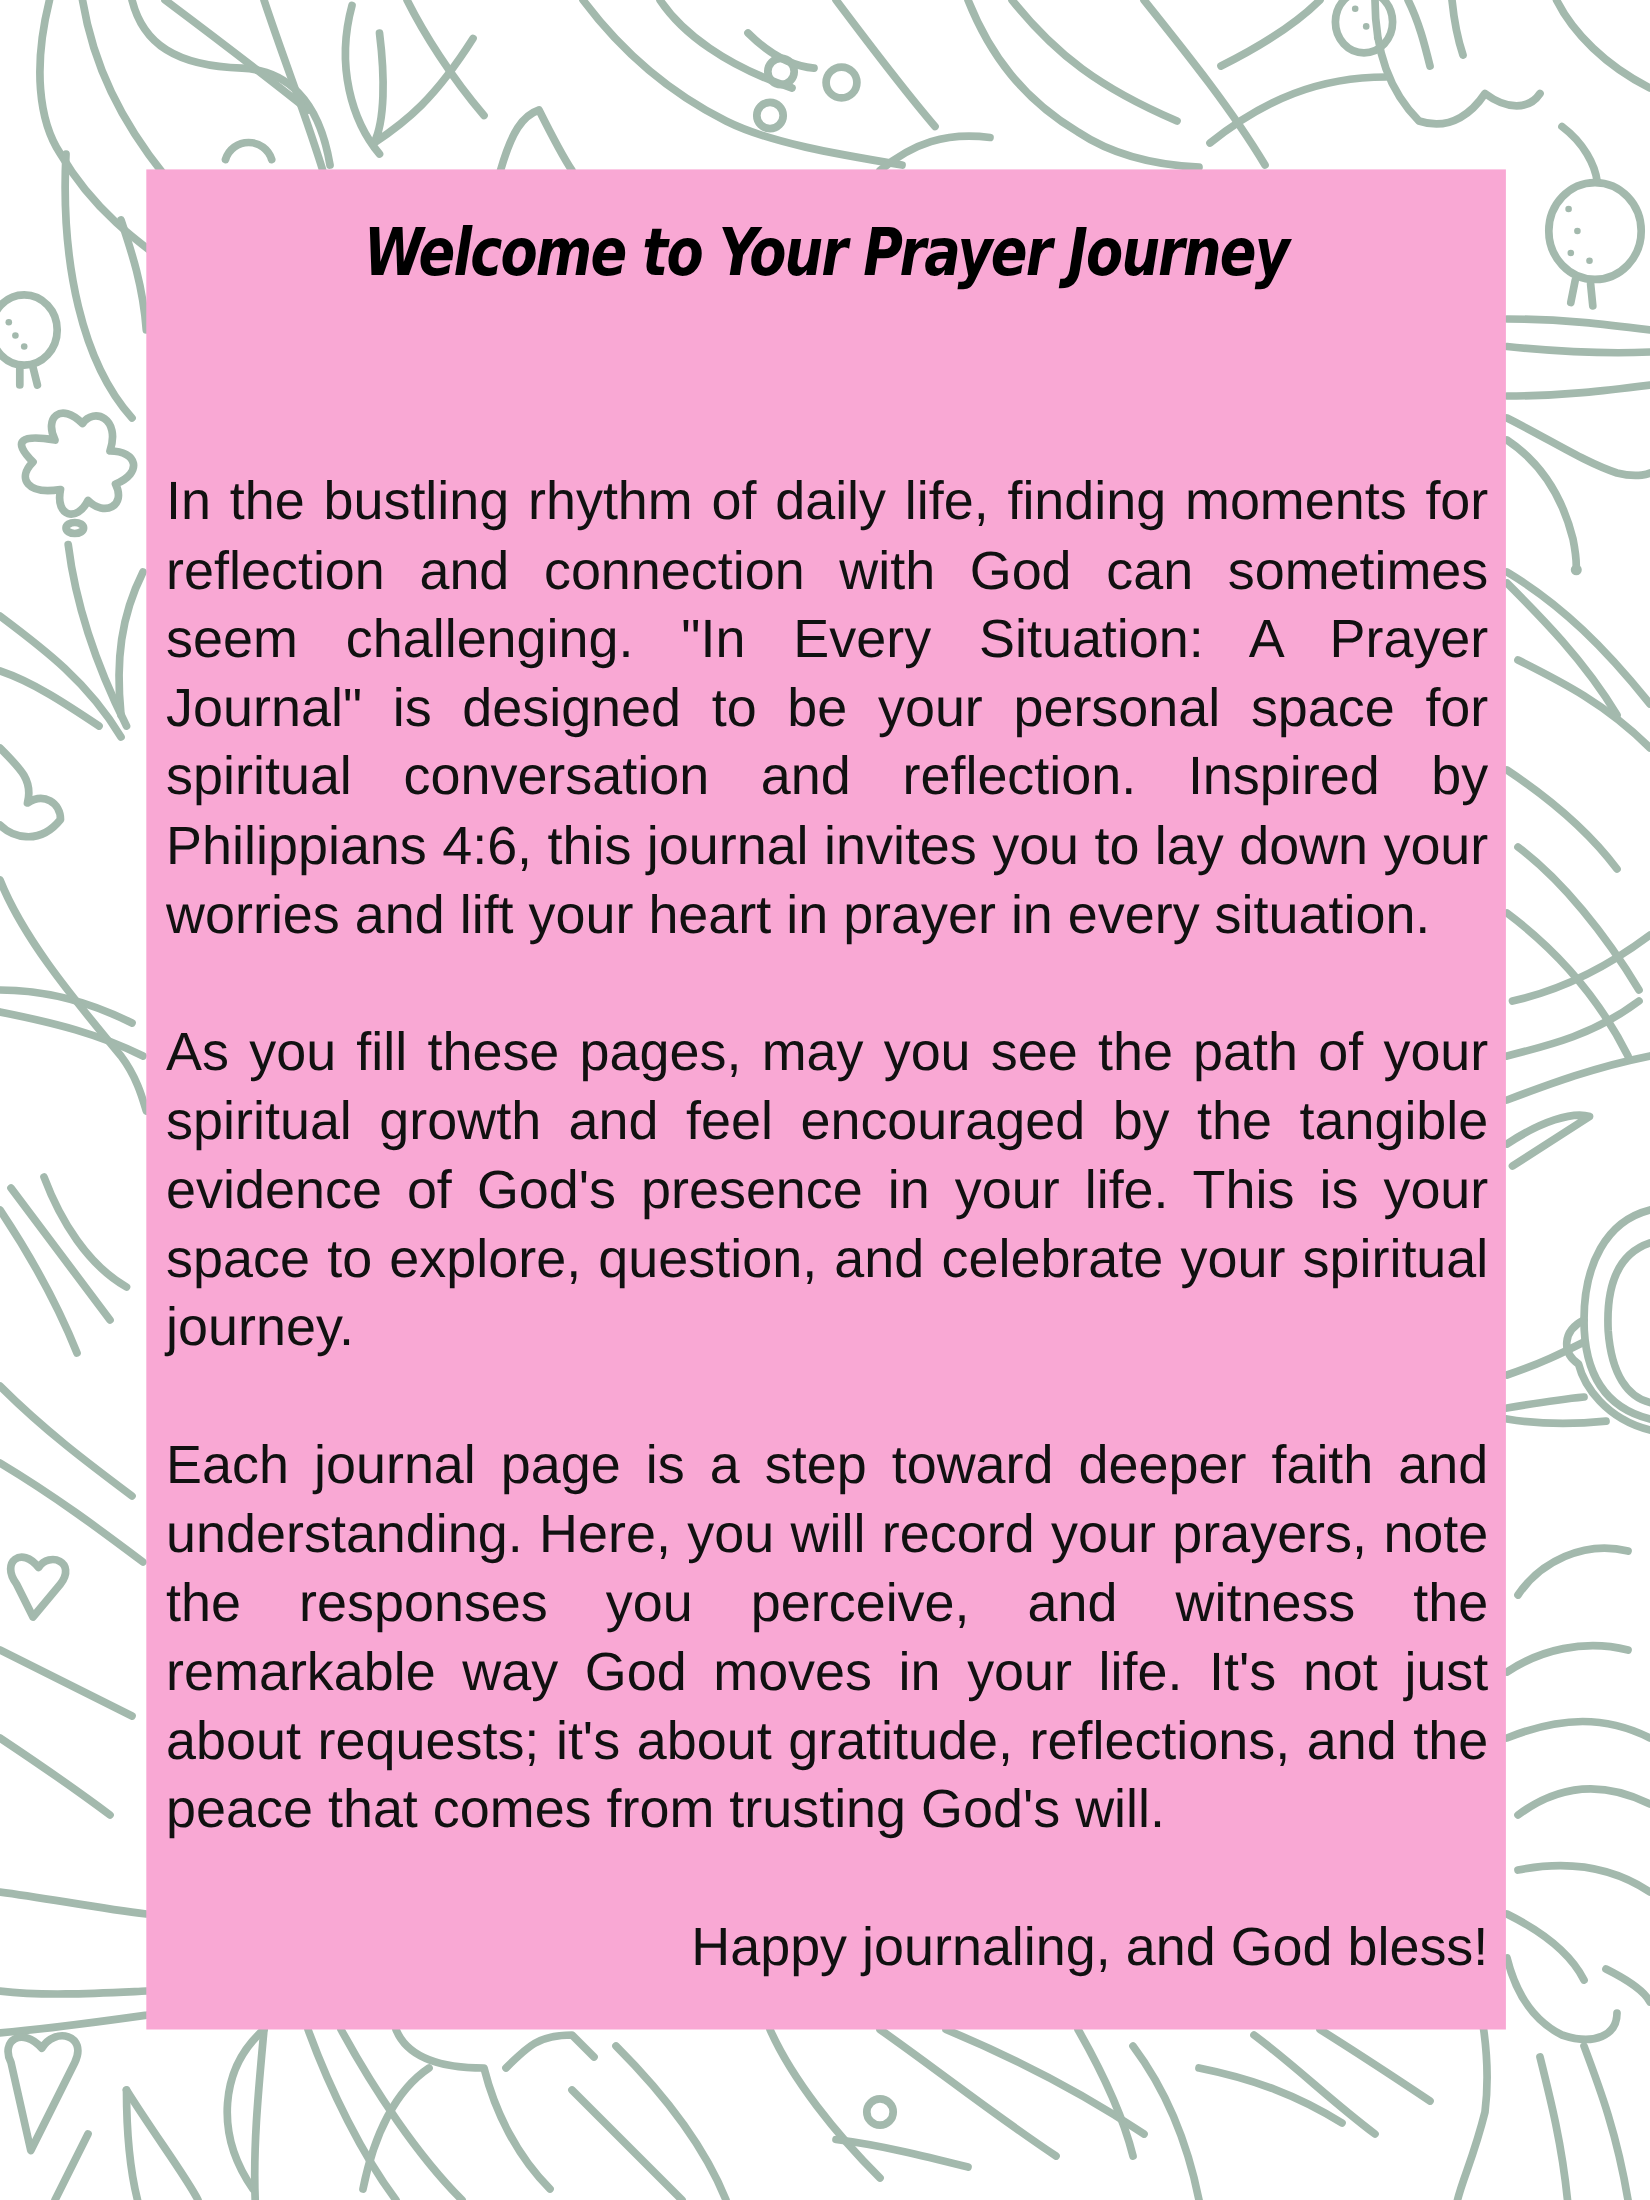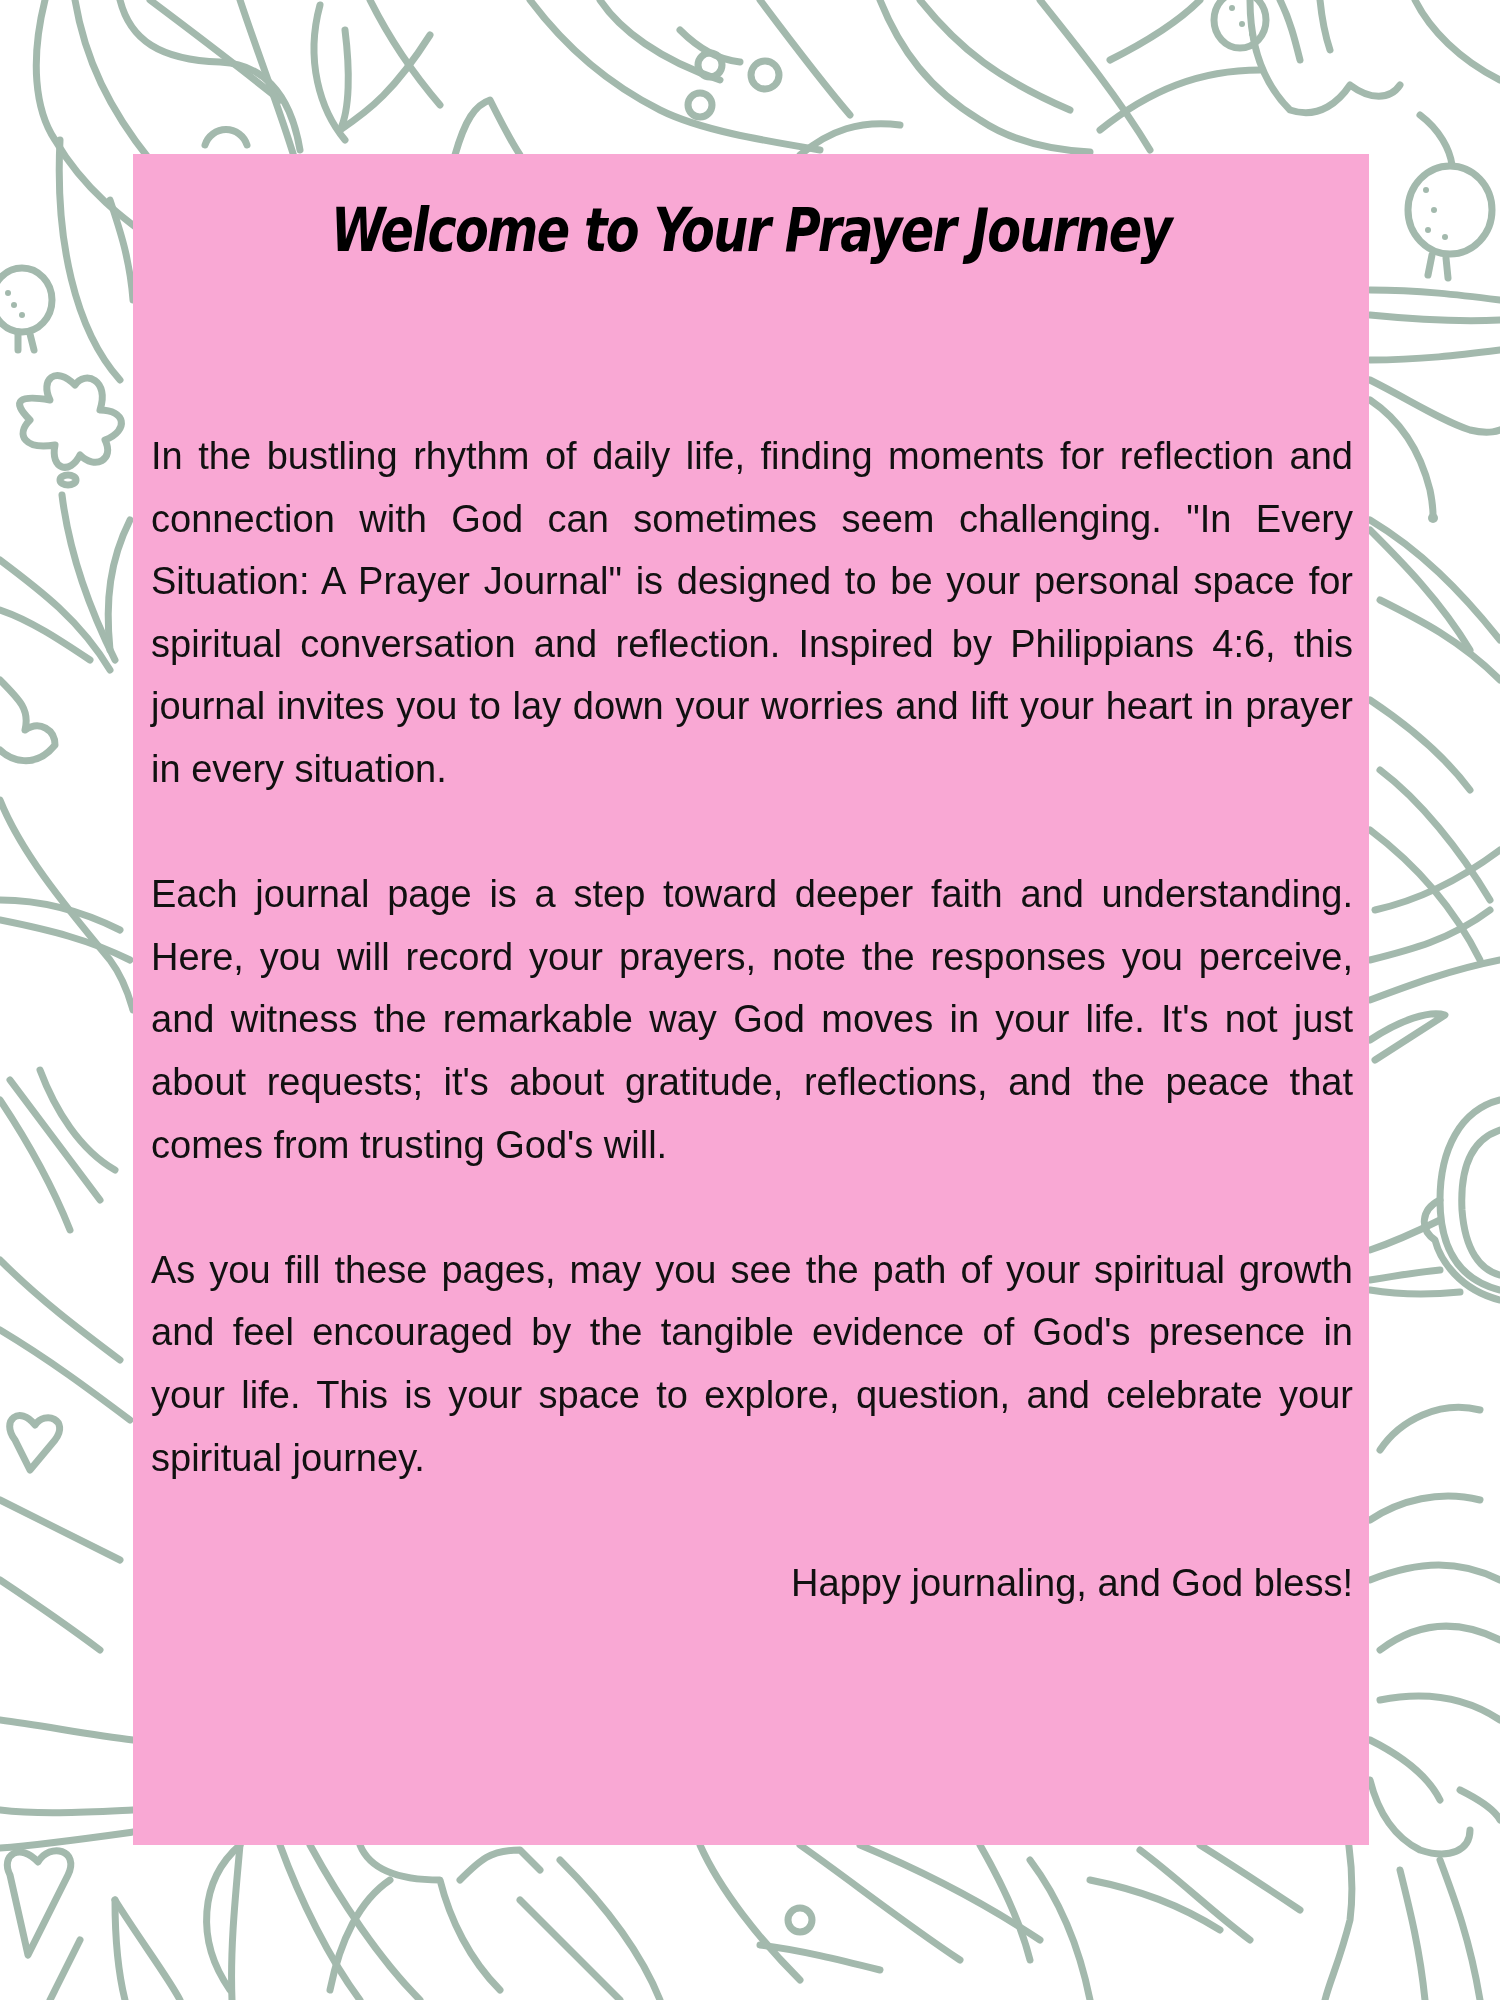--- a/index.html
+++ b/index.html
@@ -21,21 +21,21 @@
     margin: 0; position: absolute; left: 0; right: 0; top: 36px;
     text-align: center;
     font-family: "DejaVu Sans", sans-serif;
     font-weight: bold; font-size: 60px; letter-spacing: -2px;
     color: #000; line-height: 80px;
     transform: scaleX(0.82); transform-origin: center;
     font-style: italic;
   }
   .body-text {
     position: absolute; left: 18px; right: 16px; top: 271px;
-    font-size: 38px; line-height: 62.6px; color: #111;
+    font-size: 49px; line-height: 62.6px; color: #111;
     text-align: justify;
   }
   .body-text p { margin: 0 0 62.6px 0; }
   .body-text p:last-child { margin-bottom: 0; text-align: right; }
 </style>
 </head>
 <body>
 
 <svg class="border-art" viewBox="0 0 1500 2000" xmlns="http://www.w3.org/2000/svg">
 
@@ -171,17 +171,17 @@
     <path d="M1380 1650 C1420 1620 1460 1620 1500 1640"></path>
     <path d="M1380 1700 C1430 1690 1470 1700 1500 1720"></path>
     <path d="M1370 1740 C1410 1760 1430 1780 1440 1800"></path>
   </g>
 </svg>
 
 <div class="panel">
   <h1 class="title">Welcome to Your Prayer Journey</h1>
   <div class="body-text">
     <p>In the bustling rhythm of daily life, finding moments for reflection and connection with God can sometimes seem challenging. "In Every Situation: A Prayer Journal" is designed to be your personal space for spiritual conversation and reflection. Inspired by Philippians 4:6, this journal invites you to lay down your worries and lift your heart in prayer in every situation.</p>
+    <p>As you fill these pages, may you see the path of your spiritual growth and feel encouraged by the tangible evidence of God's presence in your life. This is your space to explore, question, and celebrate your spiritual journey.</p>
     <p>Each journal page is a step toward deeper faith and understanding. Here, you will record your prayers, note the responses you perceive, and witness the remarkable way God moves in your life. It's not just about requests; it's about gratitude, reflections, and the peace that comes from trusting God's will.</p>
-    <p>As you fill these pages, may you see the path of your spiritual growth and feel encouraged by the tangible evidence of God's presence in your life. This is your space to explore, question, and celebrate your spiritual journey.</p>
     <p>Happy journaling, and God bless!</p>
   </div>
 </div>
 
 </body></html>

